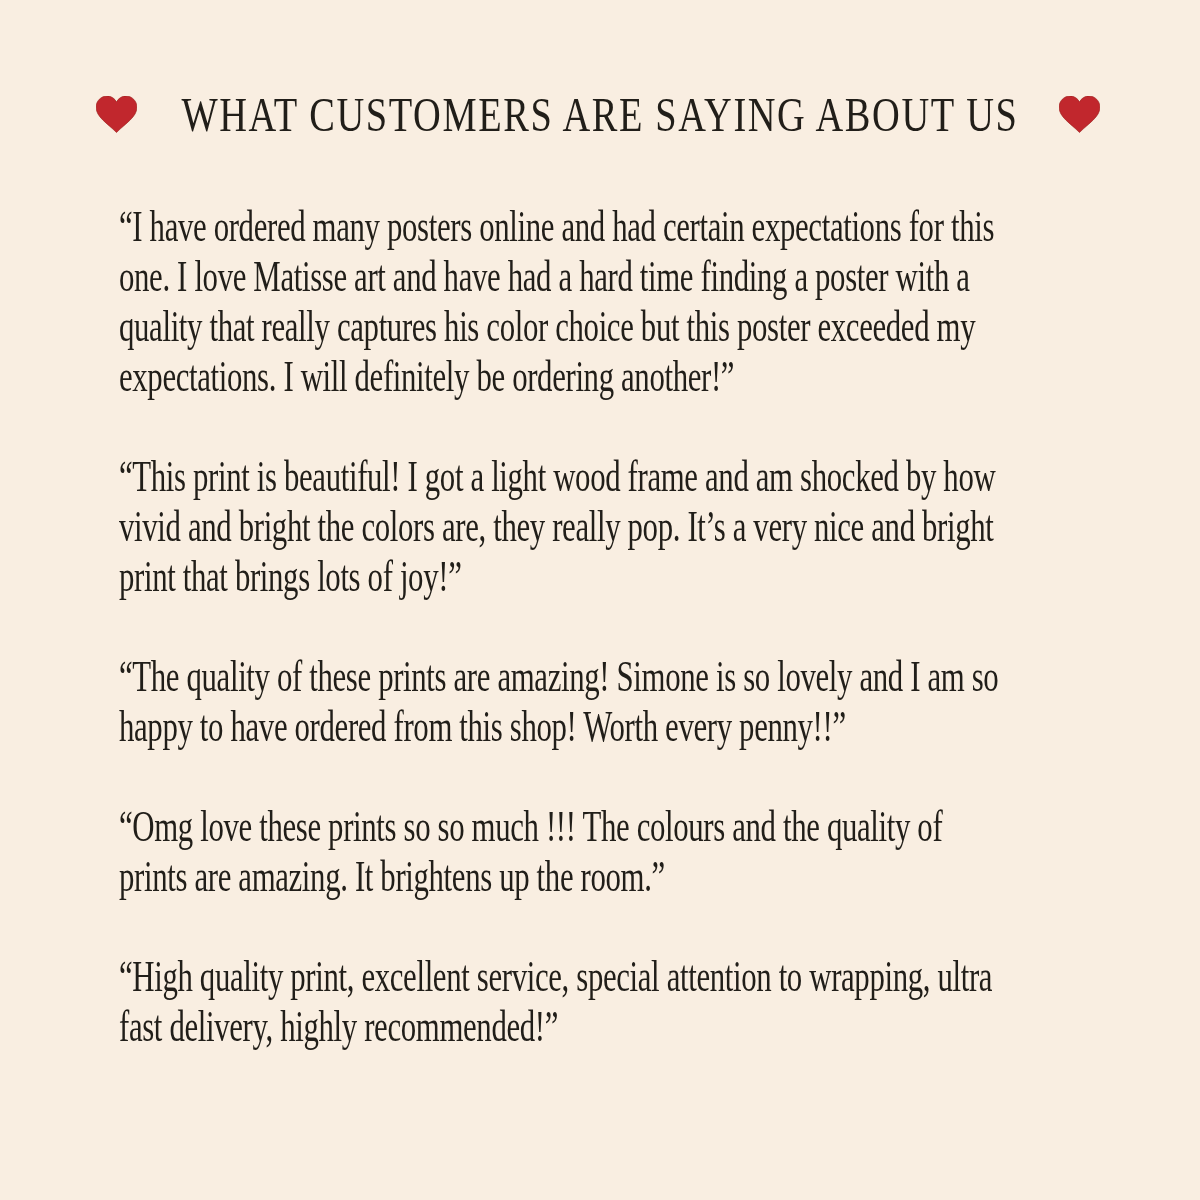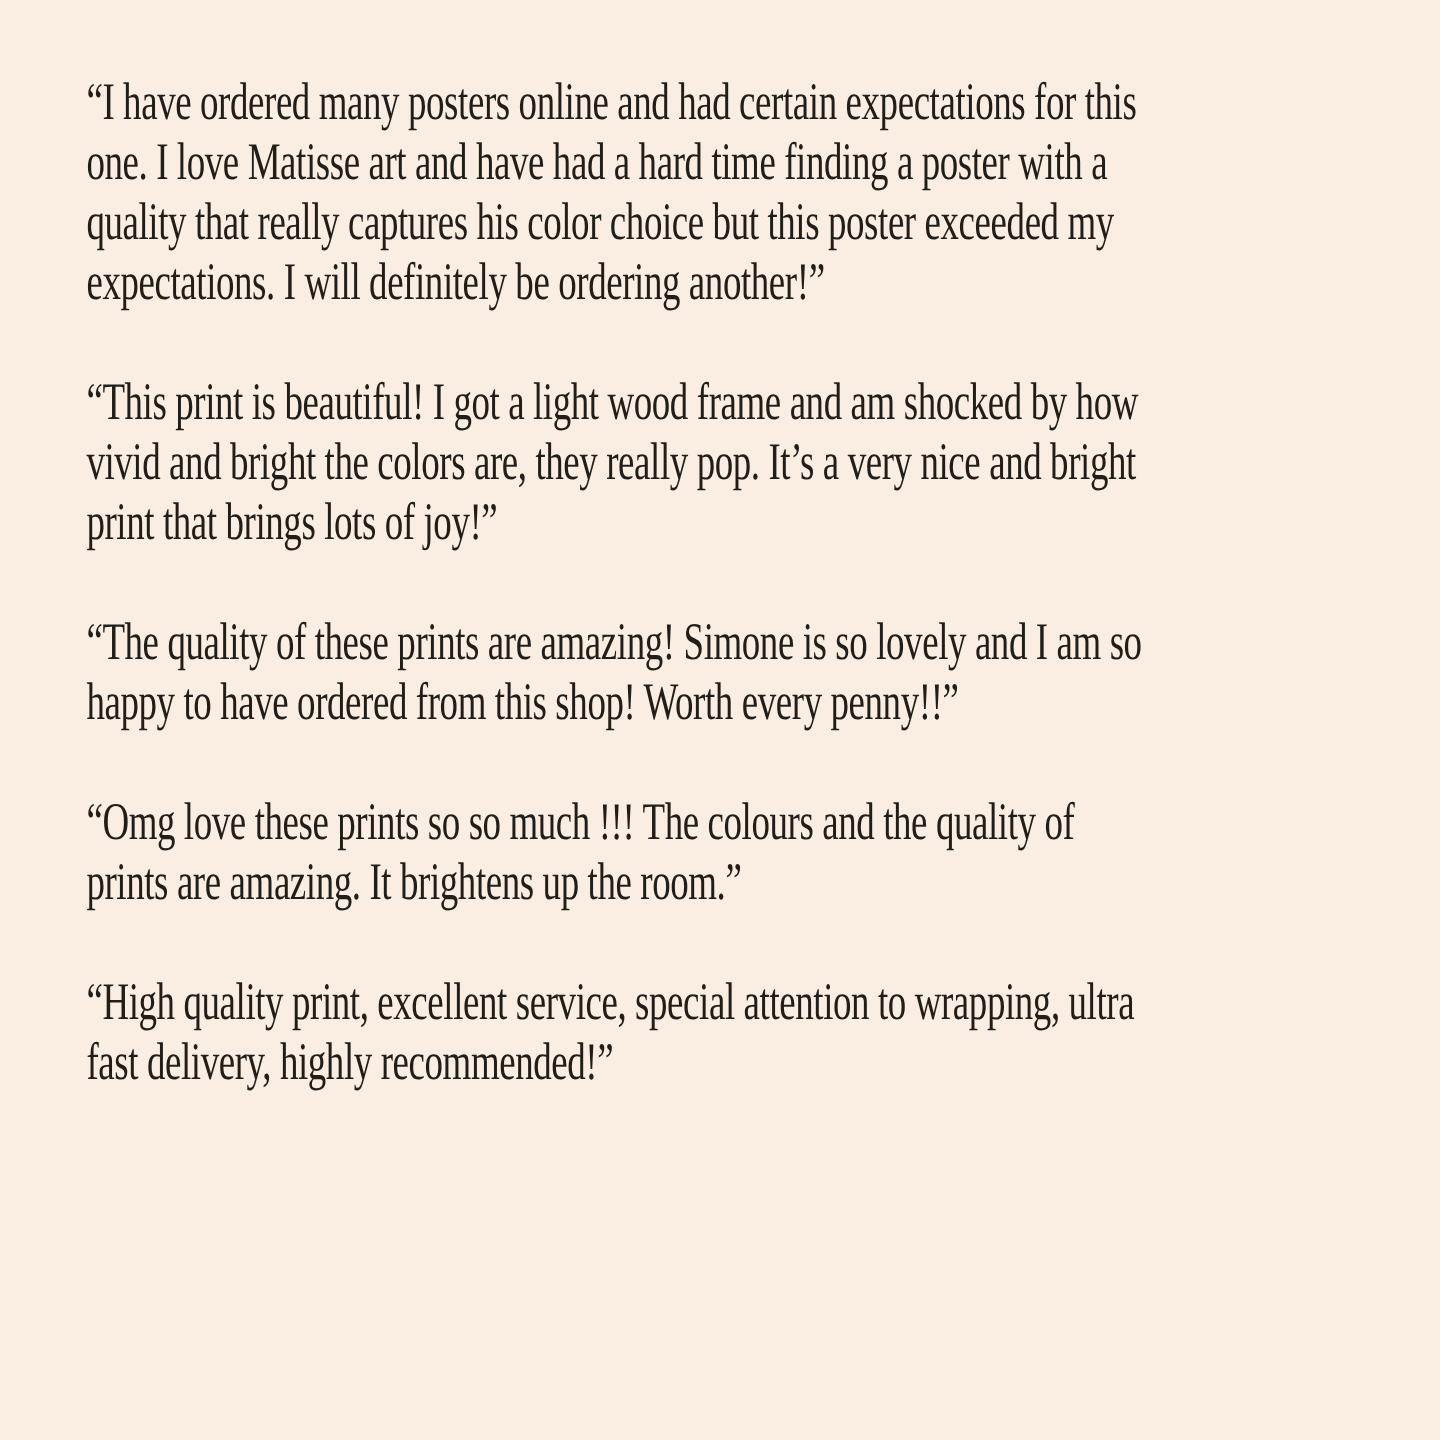--- a/index.html
+++ b/index.html
@@ -36,38 +36,53 @@
     top: 8px;
     width: 41px;
     height: 37px;
     display: inline-block;
   }
   .heart svg { width: 100%; height: 100%; display: block; }
   .heart-left  { left: 96px; }
   .heart-right { right: 100px; }
   .quotes {
     margin-top: 60px;
-    padding-left: 72px;
+    padding-left: 119px;
   }
   .quote {
     margin: 0 0 50px 0;
     width: 1700px;               
     font-size: 44px;
     line-height: 50px;
     letter-spacing: -0.5px;
     white-space: pre-line;        
     transform: scaleX(0.70);      
     transform-origin: left top;
   }
 </style>
 </head>
 <body>
 
 <div class="page">
 
+  <div class="header">
+    <span class="heart heart-left">
+      <svg viewBox="0 0 32 29" xmlns="http://www.w3.org/2000/svg">
+        <path stroke="#9e1f1c" stroke-width="0.5" d="M16 28.6 C 8.6 21.2 0 16.4 0 8.8 C 0 3.9 3.9 0 8.7 0 C 11.9 0 14.6 1.9 16 4.7 C 17.4 1.9 20.1 0 23.3 0 C 28.1 0 32 3.9 32 8.8 C 32 16.4 23.4 21.2 16 28.6 Z" fill="#c1272d"></path>
+      </svg>
+    </span>
+
+    <h1 class="title">WHAT CUSTOMERS ARE SAYING ABOUT US</h1>
+
+    <span class="heart heart-right">
+      <svg viewBox="0 0 32 29" xmlns="http://www.w3.org/2000/svg">
+        <path stroke="#9e1f1c" stroke-width="0.5" d="M16 28.6 C 8.6 21.2 0 16.4 0 8.8 C 0 3.9 3.9 0 8.7 0 C 11.9 0 14.6 1.9 16 4.7 C 17.4 1.9 20.1 0 23.3 0 C 28.1 0 32 3.9 32 8.8 C 32 16.4 23.4 21.2 16 28.6 Z" fill="#c1272d"></path>
+      </svg>
+    </span>
+  </div>
 
   <div class="quotes">
     <p class="quote">“I have ordered many posters online and had certain expectations for this
 one. I love Matisse art and have had a hard time finding a poster with a
 quality that really captures his color choice but this poster exceeded my
 expectations. I will definitely be ordering another!”</p>
     <p class="quote">“This print is beautiful! I got a light wood frame and am shocked by how
 vivid and bright the colors are, they really pop. It’s a very nice and bright
 print that brings lots of joy!”</p>
     <p class="quote">“The quality of these prints are amazing! Simone is so lovely and I am so

